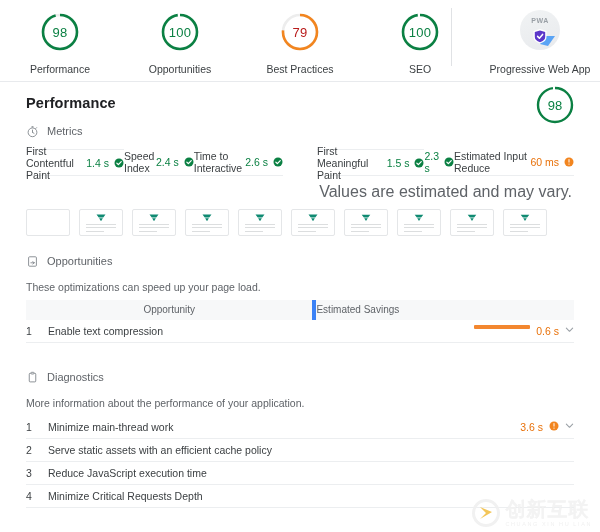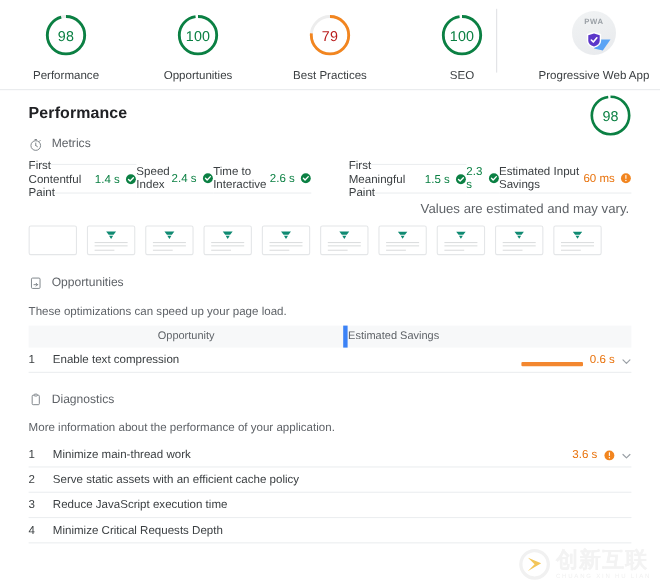--- a/index.html
+++ b/index.html
@@ -90,21 +90,21 @@
     font-size: 10.5px;
   }
   .m-row:first-child { border-top: 1px solid #eceef0; }
   .m-name { flex: 1; color: #3c4043; }
   .m-val { font-size: 10.5px; margin-right: 5px; }
   .m-val.good { color: #0b8043; }
   .m-val.avg  { color: #e8710a; }
   .badge { width: 10px; height: 10px; flex: none; display: block; }
 
   .estimated {
-    text-align: right; font-size: 12px; color: #5f6368;
+    text-align: right; font-size: 16px; color: #5f6368;
     margin-top: 7px; padding-right: 2px;
   }
 
   
   .filmstrip {
     display: flex; gap: 9px; margin-top: 8px;
     align-items: flex-start;
   }
   .frame {
     width: 44px; height: 27px;
@@ -131,21 +131,21 @@
   .th-a { flex: 1 1 53%; text-align: center; border-right: 4px solid #3b82f6; line-height: 20px; height: 20px; }
   .th-b { flex: 1 1 47%; text-align: left; line-height: 20px; height: 20px; }
 
   .row {
     display: flex; align-items: center;
     height: 23px; font-size: 10.5px;
     border-bottom: 1px solid #eceef0;
   }
   .row .idx { width: 22px; color: #3c4043; }
   .row .nm { flex: 1; color: #3c4043; }
-  .row .right { display: flex; align-items: flex-end; gap: 6px; }
+  .row .right { display: flex; align-items: flex-start; gap: 6px; }
   .bar-wrap { width: 78px; height: 4px; display: flex; justify-content: flex-end; }
   .bar { height: 4px; background: #f3872f; border-radius: 1px; }
   .sv { color: #e8710a; font-size: 10.5px; }
   .chev { width: 9px; height: 9px; display: block; }
 
   
   .watermark {
     position: absolute; right: 8px; bottom: 4px;
     display: flex; align-items: center; gap: 4px;
     opacity: .92; pointer-events: none;
@@ -280,21 +280,21 @@
             </svg>
           </div>
           <div class="m-row">
             <div class="m-val good">2.3 s</div>
             <svg class="badge" viewBox="0 0 12 12">
               <circle cx="6" cy="6" r="5.4" fill="#0b8043"></circle>
               <path d="M3.4 6.1 L5.2 7.9 L8.7 4.3" stroke="#fff" stroke-width="1.5" fill="none" stroke-linecap="round" stroke-linejoin="round"></path>
             </svg>
           </div>
           <div class="m-row">
-            <div class="m-name">Estimated Input Savings</div>
+            <div class="m-name">Estimated Input Reduce</div>
             <div class="m-val avg">60 ms</div>
             <svg class="badge" viewBox="0 0 12 12">
               <circle cx="6" cy="6" r="5.4" fill="#f2851f"></circle>
               <rect x="5.4" y="2.6" width="1.2" height="4" fill="#fff"></rect>
               <circle cx="6" cy="8.5" r="0.75" fill="#fff"></circle>
             </svg>
           </div>
         </div>
     </div>
 
@@ -398,21 +398,21 @@
               <div class="bar" style="width: 72%;"></div>
             </div>
             <div class="sv">0.6 s</div>
             <svg class="chev" viewBox="0 0 10 10">
               <path d="M1.5 3.5 L5 7 L8.5 3.5" stroke="#9aa0a6" stroke-width="1.2" fill="none" stroke-linecap="round" stroke-linejoin="round"></path>
             </svg>
           </div>
         </div>
       </div>
 
-    <div class="sec-head" style="margin-top:13px">
+    <div class="sec-head" style="margin-top:23px">
       <svg class="ico" viewBox="0 0 16 16">
         <rect x="4" y="2.8" width="8" height="10.6" rx="1.1" fill="none" stroke="#80868b" stroke-width="1.1"></rect>
         <rect x="6.3" y="1.6" width="3.4" height="2.1" rx=".6" fill="#fff" stroke="#80868b" stroke-width="1.1"></rect>
       </svg>
       <div class="ttl">Diagnostics</div>
     </div>
     <div class="sec-desc">More information about the performance of your application.</div>
     <div id="diag-rows">
         <div class="row">
           <div class="idx">1</div>

